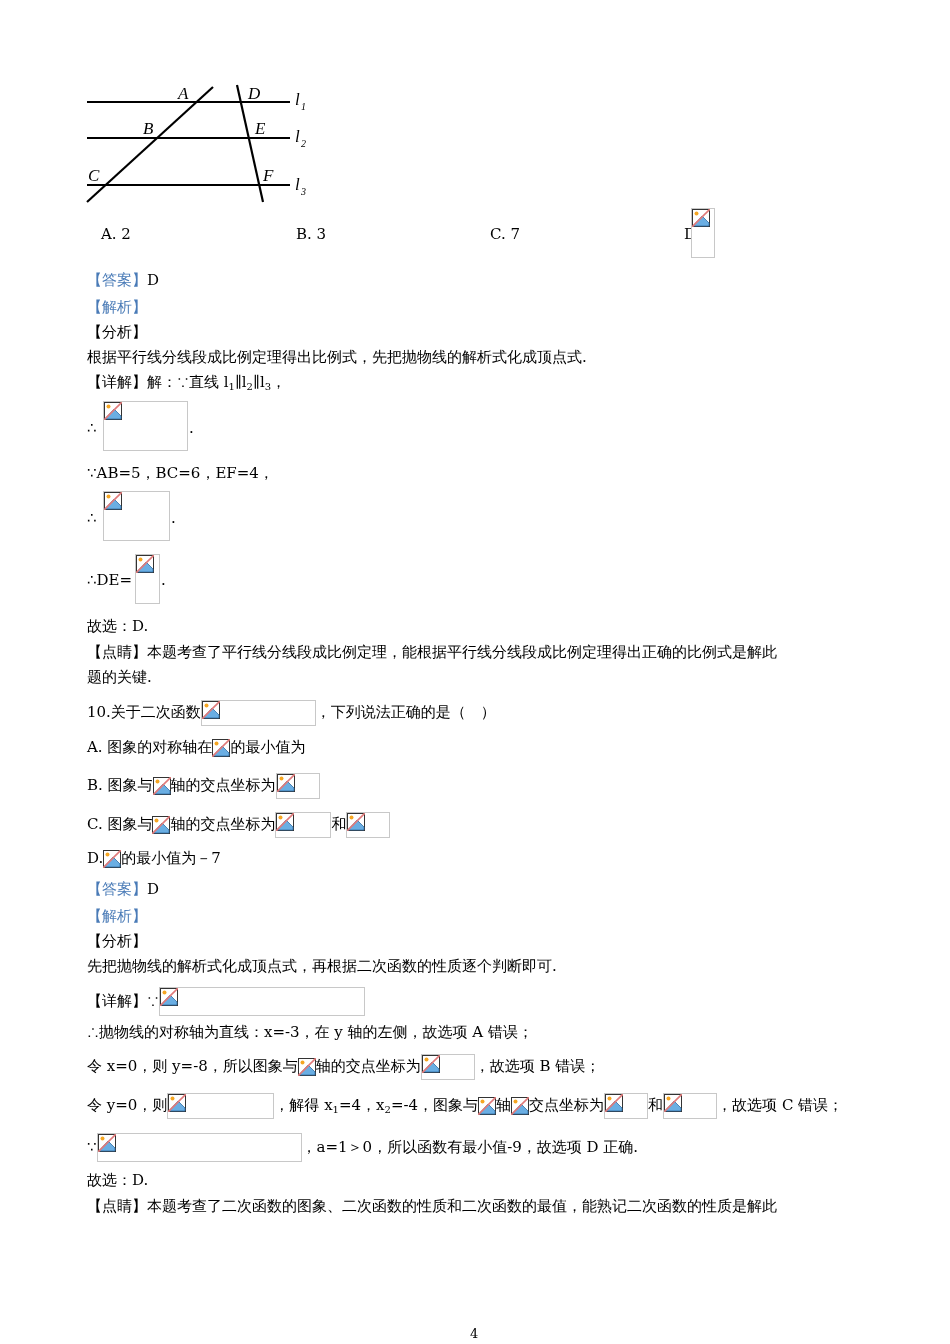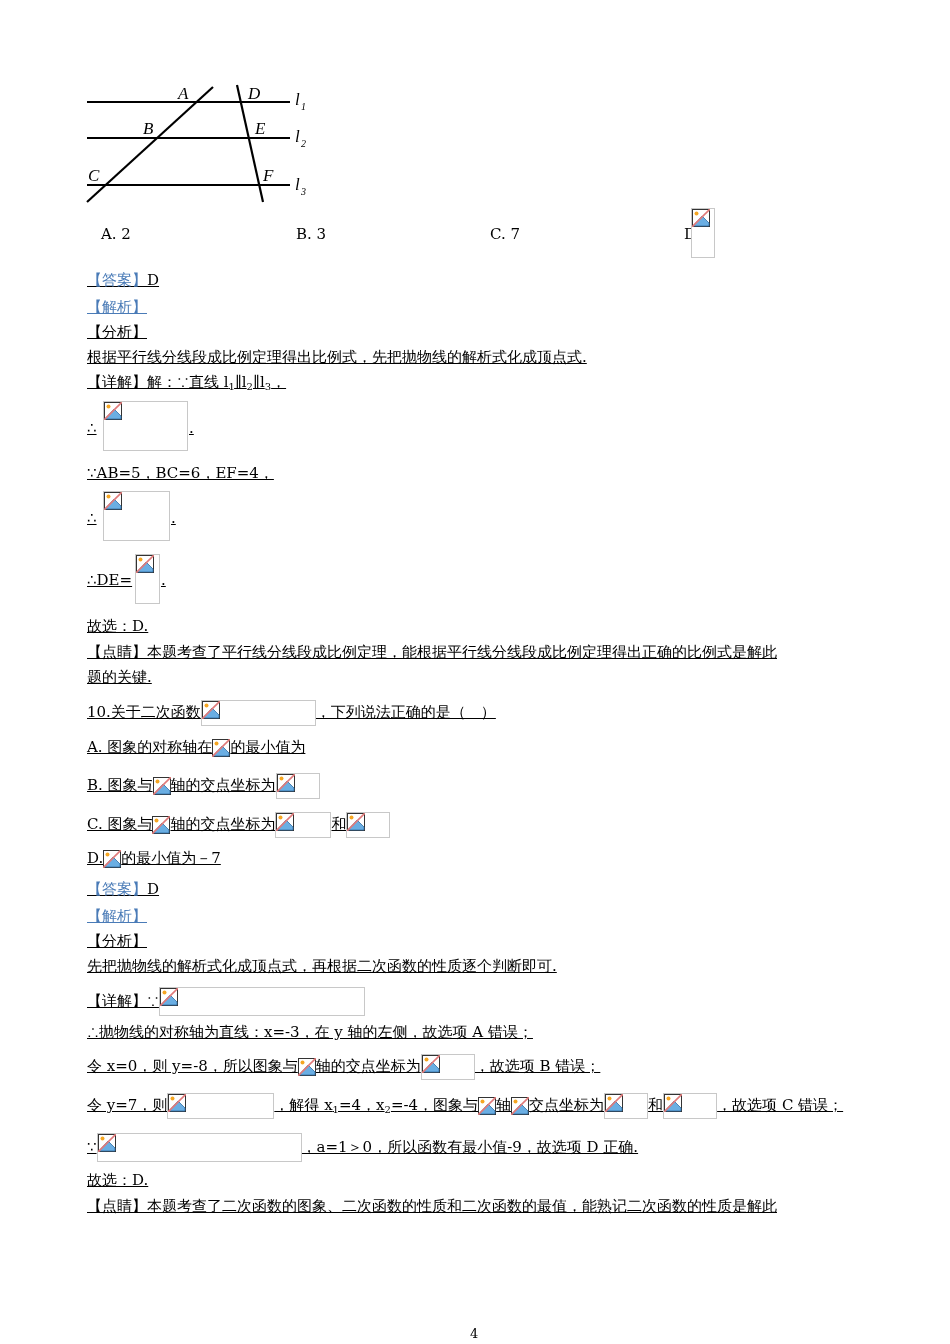--- a/index.html
+++ b/index.html
@@ -1,21 +1,21 @@
 <!DOCTYPE html>
 <html><head>
 <meta charset="utf-8">
 <style>
   html, body { margin: 0; padding: 0; background: #ffffff; }
   body {
     width: 950px; height: 1344px; position: relative; overflow: hidden;
     font-family: "DejaVu Serif", "Liberation Serif", serif;
     color: #000; font-size: 15px;
   }
-  .abs { position: absolute; white-space: nowrap; line-height: 20px; text-decoration: underline; }
+  .abs { position: absolute; white-space: nowrap; line-height: 20px; }
   .blue { color: #4a7bb7; }
   .figure { position: absolute; left: 85px; top: 80px; width: 230px; height: 125px; }
   
   .bimg {
     display: inline-block; position: relative; box-sizing: border-box;
     border: 1px solid #c8c8c8; vertical-align: middle; background: #fff;
   }
   .bimg.noborder { border: none; }
   .bimg .ico {
     position: absolute; left: 0; top: 0; width: 18px; height: 18px;
@@ -168,21 +168,21 @@
 
 <div class="abs" style="left:87px;top:1054px">
   <span>令 x=0，则 y=-8，所以图象与</span><span class="bimg noborder" style="width:18px;height:18px"><svg class="ico">
         <use href="#broken-img"></use>
       </svg></span><span>轴的交点坐标为</span><span class="bimg" style="width:54px;height:26px"><svg class="ico">
         <use href="#broken-img"></use>
       </svg></span><span>，故选项 B 错误；</span>
 </div>
 
 <div class="abs" style="left:87px;top:1093px">
-  <span>令 y=7，则</span><span class="bimg" style="width:107px;height:26px"><svg class="ico">
+  <span>令 y=0，则</span><span class="bimg" style="width:107px;height:26px"><svg class="ico">
         <use href="#broken-img"></use>
       </svg></span><span>，解得 x</span><span class="sub">1</span><span>=4，x</span><span class="sub">2</span><span>=-4，图象与</span><span class="bimg noborder" style="width:18px;height:18px"><svg class="ico">
         <use href="#broken-img"></use>
       </svg></span><span>轴</span><span class="bimg noborder" style="width:18px;height:18px"><svg class="ico">
         <use href="#broken-img"></use>
       </svg></span><span>交点坐标为</span><span class="bimg" style="width:44px;height:26px"><svg class="ico">
         <use href="#broken-img"></use>
       </svg></span><span>和</span><span class="bimg" style="width:54px;height:26px"><svg class="ico">
         <use href="#broken-img"></use>
       </svg></span><span>，故选项 C 错误；</span>

